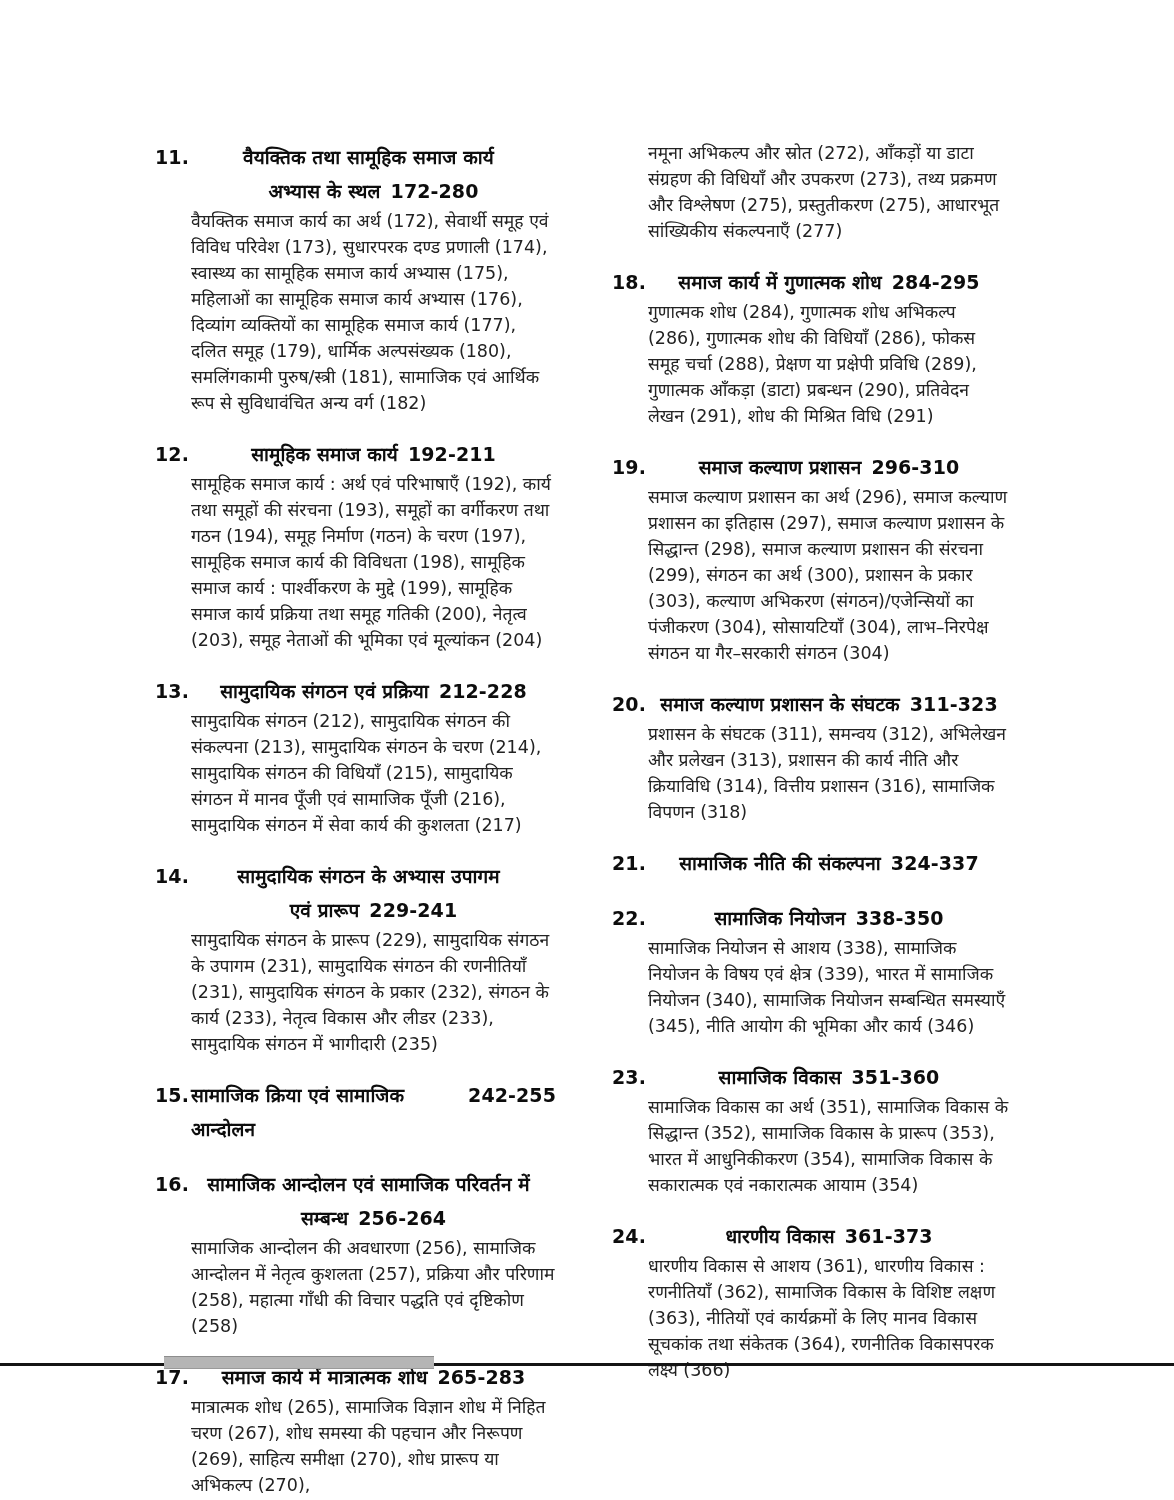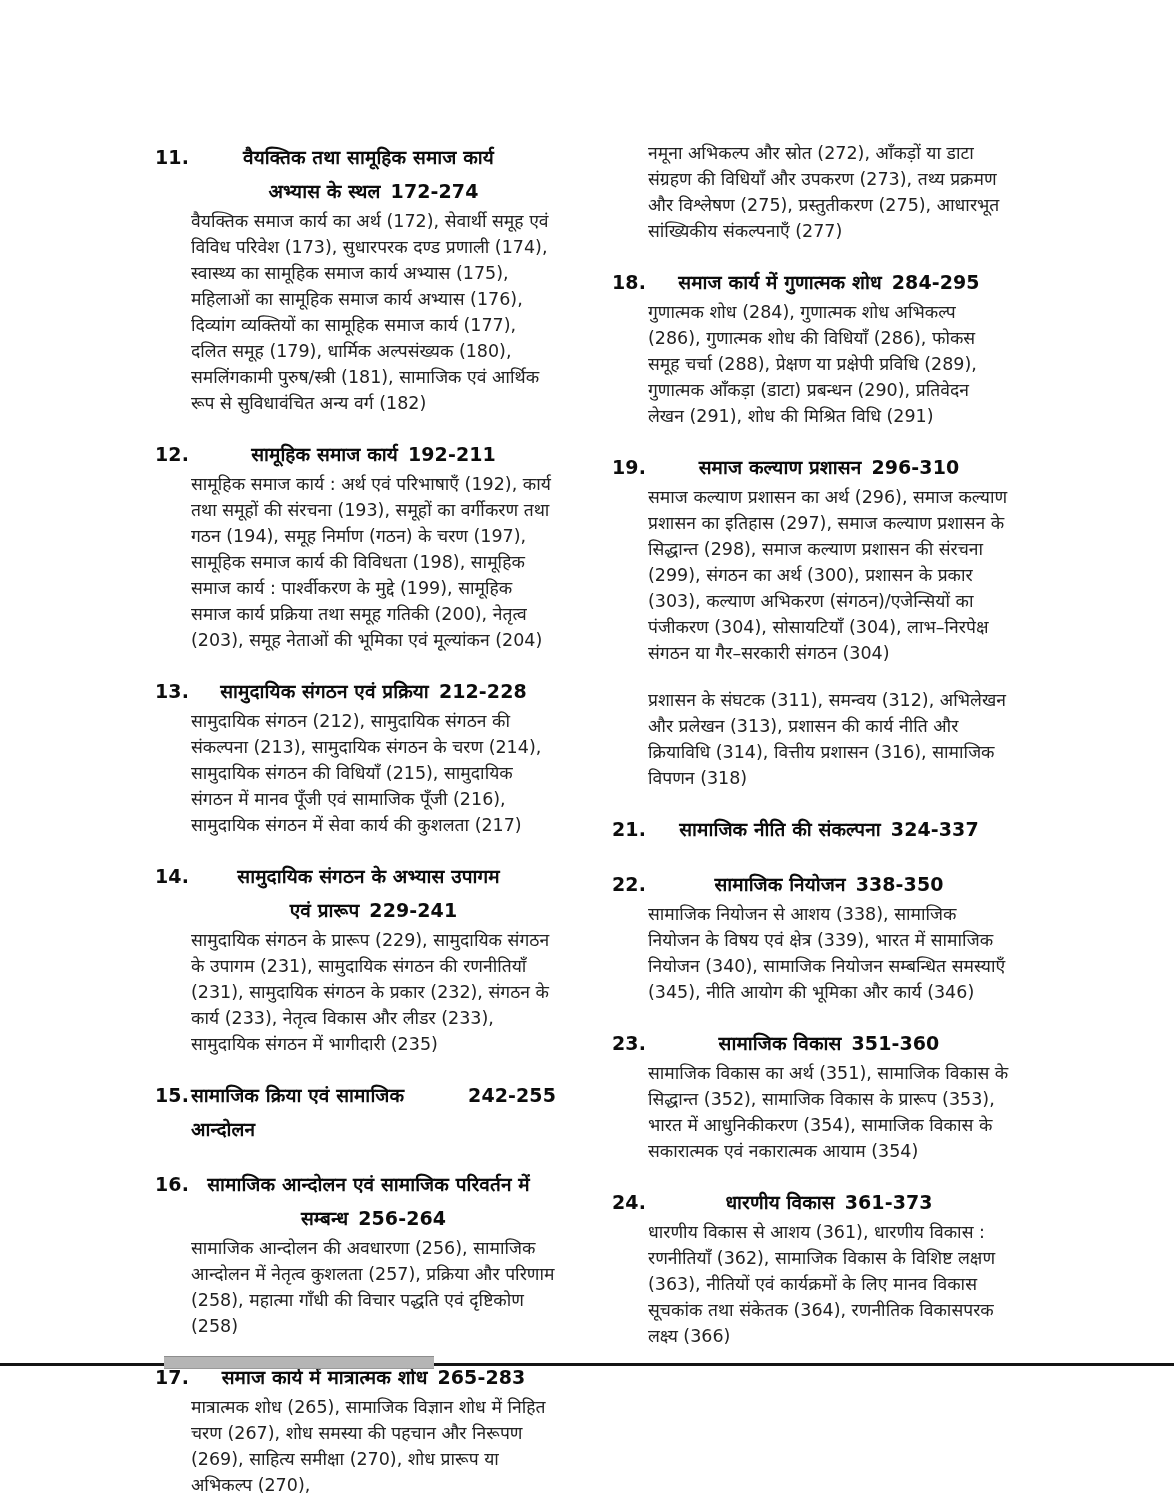--- a/index.html
+++ b/index.html
@@ -81,21 +81,21 @@
       <span class="num">11.</span>
       <span class="head-main">
         <span class="title">वैयक्तिक तथा सामूहिक समाज कार्य</span>
         <span class="pages"></span>
       </span>
     </div>
     <div class="entry-head">
       <span class="num"></span>
       <span class="head-main">
         <span class="title">अभ्यास के स्थल</span>
-        <span class="pages">172-274</span>
+        <span class="pages">172-280</span>
       </span>
     </div>
     <div class="entry-desc">वैयक्तिक समाज कार्य का अर्थ (172), सेवार्थी समूह एवं विविध परिवेश (173), सुधारपरक दण्ड प्रणाली (174), स्वास्थ्य का सामूहिक समाज कार्य अभ्यास (175), महिलाओं का सामूहिक समाज कार्य अभ्यास (176), दिव्यांग व्यक्तियों का सामूहिक समाज कार्य (177), दलित समूह (179), धार्मिक अल्पसंख्यक (180), समलिंगकामी पुरुष/स्त्री (181), सामाजिक एवं आर्थिक रूप से सुविधावंचित अन्य वर्ग (182)</div>
   </div>
 
   <div class="entry">
     <div class="entry-head">
       <span class="num">12.</span>
       <span class="head-main">
         <span class="title">सामूहिक समाज कार्य</span>
@@ -201,20 +201,27 @@
       <span class="head-main">
         <span class="title">समाज कल्याण प्रशासन</span>
         <span class="pages">296-310</span>
       </span>
     </div>
 
     <div class="entry-desc">समाज कल्याण प्रशासन का अर्थ (296), समाज कल्याण प्रशासन का इतिहास (297), समाज कल्याण प्रशासन के सिद्धान्त (298), समाज कल्याण प्रशासन की संरचना (299), संगठन का अर्थ (300), प्रशासन के प्रकार (303), कल्याण अभिकरण (संगठन)/एजेन्सियों का पंजीकरण (304), सोसायटियाँ (304), लाभ–निरपेक्ष संगठन या गैर–सरकारी संगठन (304)</div>
   </div>
 
   <div class="entry">
+    <div class="entry-head">
+      <span class="num">20.</span>
+      <span class="head-main">
+        <span class="title">समाज कल्याण प्रशासन के संघटक</span>
+        <span class="pages">311-323</span>
+      </span>
+    </div>
 
     <div class="entry-desc">प्रशासन के संघटक (311), समन्वय (312), अभिलेखन और प्रलेखन (313), प्रशासन की कार्य नीति और क्रियाविधि (314), वित्तीय प्रशासन (316), सामाजिक विपणन (318)</div>
   </div>
 
   <div class="entry">
     <div class="entry-head">
       <span class="num">21.</span>
       <span class="head-main">
         <span class="title">सामाजिक नीति की संकल्पना</span>
         <span class="pages">324-337</span>

